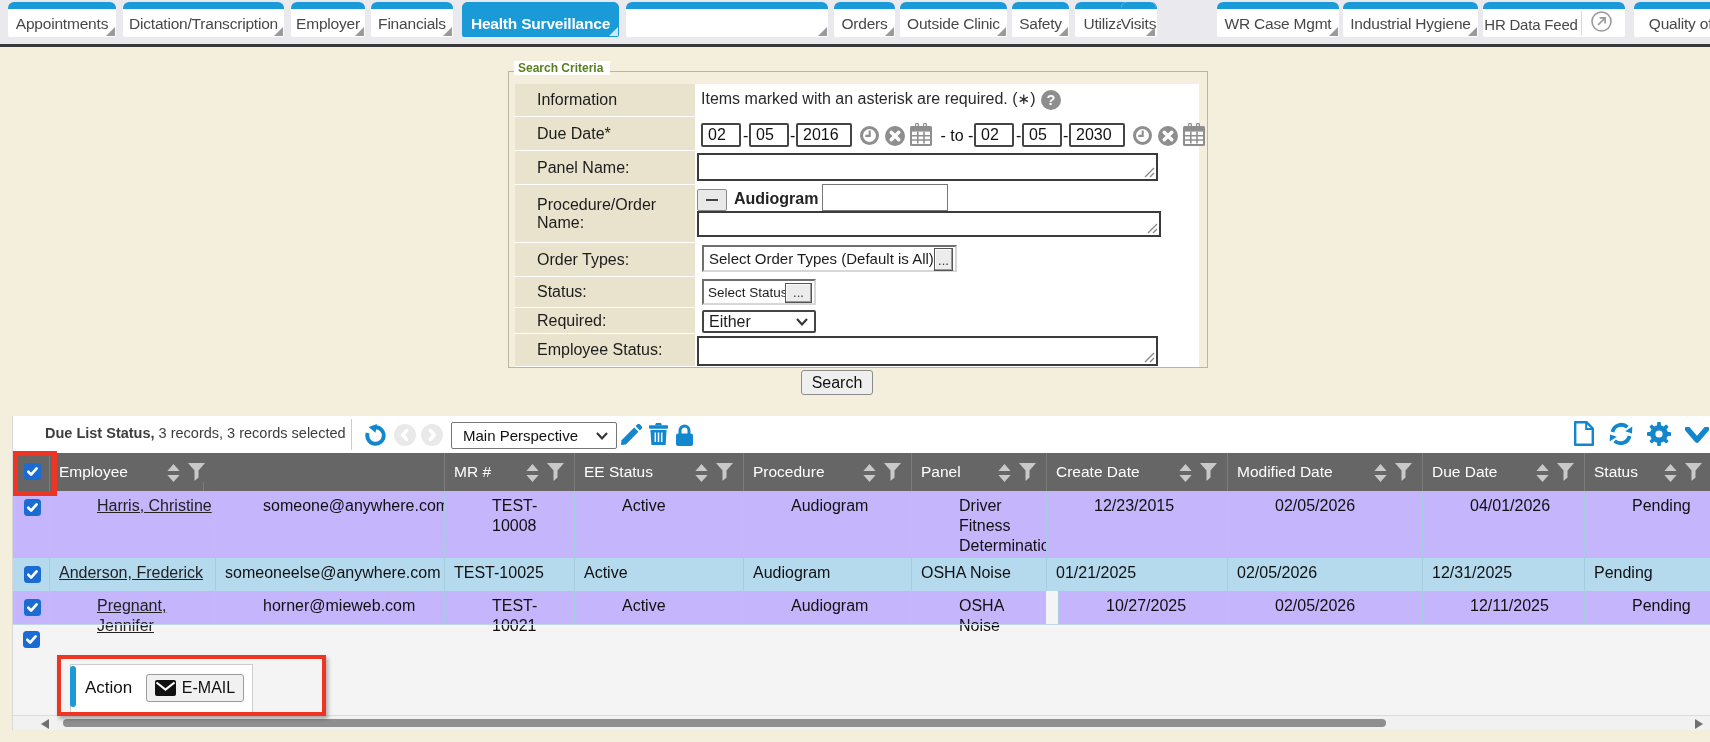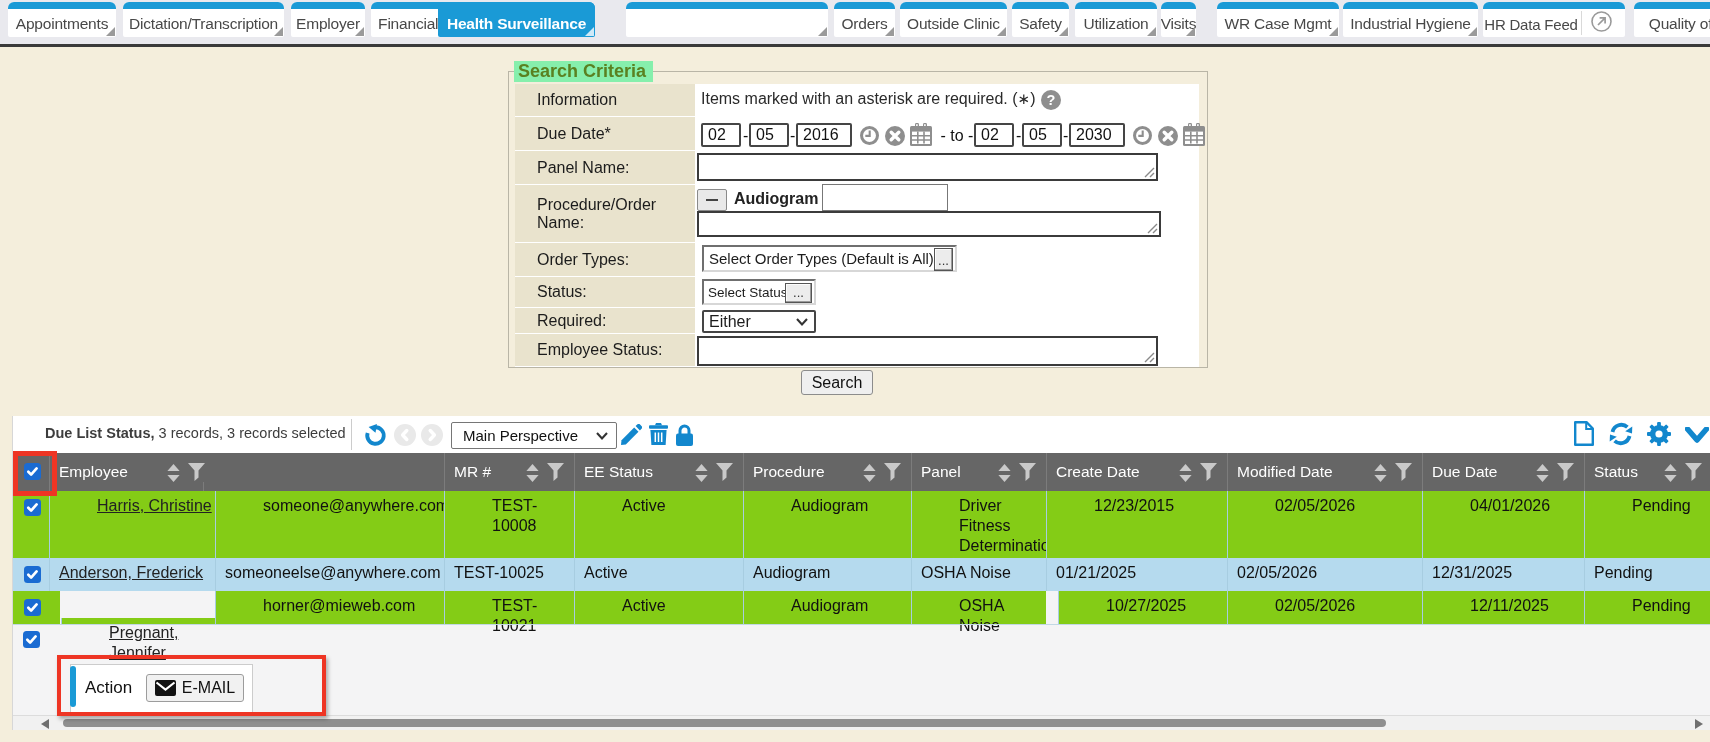--- a/index.html
+++ b/index.html
@@ -13,22 +13,22 @@
   .tab .lbl { position:absolute; left:0; right:0; top:9px; bottom:0; display:flex; align-items:center; justify-content:center; white-space:nowrap; overflow:hidden; }
   .tab .tri { position:absolute; right:1px; bottom:1px; width:0; height:0;
               border-left:9px solid transparent; border-bottom:9px solid #9a9a9a; }
   .tab.active { background:#1a9ad6; }
   .tab.active .lbl { color:#fff; font-weight:bold; }
   .tab.active .tri { border-bottom-color:#cfe9f7; }
   #tabline { position:absolute; left:0; top:44px; width:1710px; height:2.5px; background:#3a3a3a; }
 
   #fsborder { position:absolute; left:508px; top:71px; width:700px; height:297px;
               border:1px solid #b9b5a6; }
-  #fslegend { position:absolute; left:514px; top:61px; background:#86efac; padding:0 7px 0 4px;
-              font-size:18px; font-weight:bold; color:#5a8121; }
+  #fslegend { position:absolute; left:514px; top:61px; background:#ffffff; padding:0 7px 0 4px;
+              font-size:12px; font-weight:bold; color:#5a8121; }
   #form { position:absolute; left:515px; top:84px; width:684px; }
   .frow { display:flex; }
   .flabel { width:180px; background:#e9e3cd; border-bottom:1px solid #fff; font-size:16px; color:#1c1c1c;
             display:flex; align-items:center; padding-left:22px; flex:none; }
   .fval { width:504px; background:#fff; border-bottom:1px solid #fff; position:relative; font-size:16px; color:#1c1c1c; }
 
   .din { position:absolute; border:2px solid #454545; border-radius:2px; height:24px; font-size:16px; color:#111;
          display:flex; align-items:center; padding-left:5px; background:#fff; }
   .dash { position:absolute; font-size:16px; color:#111; }
   .ta { position:absolute; border:2px solid #3b3b3b; background:#fff; }
@@ -47,21 +47,21 @@
   #panel { position:absolute; left:12px; top:416px; width:1698px; height:314px; background:#f4f4f5;
            border-left:1px solid #d7d7d7; }
   #toolbar { position:absolute; left:0; top:0; width:1698px; height:37px; background:#fff; font-size:14.5px; color:#3d3d3d; }
   #thead { position:absolute; left:0; top:37px; width:1698px; height:38px; background:#666; }
   .hcell { position:absolute; top:0; height:38px; color:#fff; font-size:15.5px;
            border-left:1px solid #7c7c7c; }
   .hcell .txt { position:absolute; left:9px; top:10px; white-space:nowrap; }
   .hcell .icons { position:absolute; right:10px; top:10px; display:flex; gap:8px; }
   .row { position:absolute; left:0; width:1698px; }
   .cell { position:absolute; top:0; bottom:0; border-left:1px solid #a7cde1; padding:5px 0 0 9px; font-size:16px; color:#111; line-height:20px; }
-  .r1 .cell { background:#84cc16;padding-left:47px; }
+  .r1 .cell { background:#c4b5fd;padding-left:47px; }
   .r2 .cell { background:#b5daee; }
   .link { text-decoration:underline; color:#222; }
   .cb { position:absolute; width:17px; height:17px; background:#1a6bd2; border-radius:3.5px; }
   .cb svg { position:absolute; left:2px; top:2px; }
 
   #hscroll { position:absolute; left:0; top:299px; width:1698px; height:15px; background:#f1f1f1; border-top:1px solid #dcdcdc; }
   #hthumb { position:absolute; left:50px; top:3px; width:1323px; height:8px; background:#8f8f8f; border-radius:4px; }
   .sarrow { position:absolute; top:3px; width:0; height:0; border-top:5px solid transparent; border-bottom:5px solid transparent; }
   #sleft { left:28px; border-right:8px solid #6f6f6f; }
   #sright { right:8px; border-left:8px solid #6f6f6f; }
@@ -93,21 +93,21 @@
 <div class="tab" style="left:291px;width:74px">
       <div class="blue"></div>
       <div class="lbl">Employer</div>
       <div class="tri"></div>
     </div>
 <div class="tab" style="left:371px;width:82px">
       <div class="blue"></div>
       <div class="lbl">Financials</div>
       <div class="tri"></div>
     </div>
-<div class="tab active" style="left:438px;width:157px">
+<div class="tab active" style="left:462px;width:157px">
       <div class="blue"></div>
       <div class="lbl">Health Surveillance</div>
       <div class="tri"></div>
     </div>
 <div class="tab" style="left:626px;width:202px">
       <div class="blue"></div>
       <div class="tri"></div>
     </div>
 <div class="tab" style="left:834px;width:61px">
       <div class="blue"></div>
@@ -122,21 +122,21 @@
 <div class="tab" style="left:1012px;width:57px">
       <div class="blue"></div>
       <div class="lbl">Safety</div>
       <div class="tri"></div>
     </div>
 <div class="tab" style="left:1075px;width:82px">
       <div class="blue"></div>
       <div class="lbl">Utilization</div>
       <div class="tri"></div>
     </div>
-<div class="tab" style="left:1161px;width:35px">
+<div class="tab" style="left:1121px;width:35px">
       <div class="blue"></div>
       <div class="lbl">Visits</div>
       <div class="tri"></div>
     </div>
 <div class="tab" style="left:1217px;width:122px">
       <div class="blue"></div>
       <div class="lbl">WR Case Mgmt</div>
       <div class="tri"></div>
     </div>
 <div class="tab" style="left:1343px;width:135px">
@@ -508,21 +508,21 @@
       <div class="cell" style="left:1571px;width:128px;">Pending</div>
     </div>
     <div class="row r1" style="top:175px;height:33px">
       <div class="cell" style="left:0px;width:36px;border-left:none;">
         <div class="cb" style="left:11px;top:8px">
           <svg width="13" height="13" viewBox="0 0 13 13">
             <polyline points="2.3,6.8 5.1,9.6 10.6,3.4" fill="none" stroke="#fff" stroke-width="2.7" stroke-linecap="round" stroke-linejoin="round"></polyline>
           </svg>
         </div>
       </div>
-      <div class="cell" style="left:48px;width:166px;margin-top:27px;"><span class="link">Pregnant, Jennifer</span></div>
+      <div class="cell" style="left:36px;width:166px;"><span class="link">Pregnant, Jennifer</span></div>
       <div class="cell" style="left:202px;width:229px;">horner@mieweb.com</div>
       <div class="cell" style="left:431px;width:130px;">TEST-10021</div>
       <div class="cell" style="left:561px;width:169px;">Active</div>
       <div class="cell" style="left:730px;width:168px;">Audiogram</div>
       <div class="cell" style="left:898px;width:135px;">OSHA Noise</div>
       <div class="cell" style="left:1033px;width:181px;margin-left:12px;">10/27/2025</div>
       <div class="cell" style="left:1214px;width:195px;">02/05/2026</div>
       <div class="cell" style="left:1409px;width:162px;">12/11/2025</div>
       <div class="cell" style="left:1571px;width:128px;">Pending</div>
     </div>

